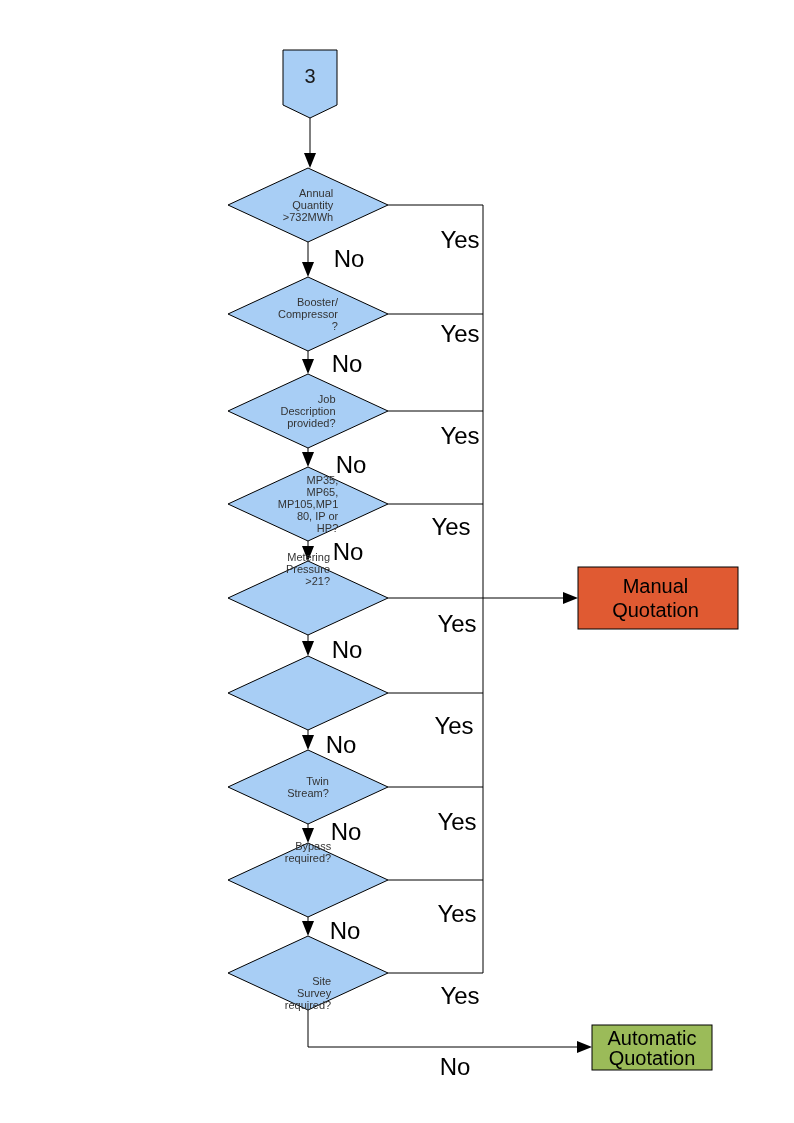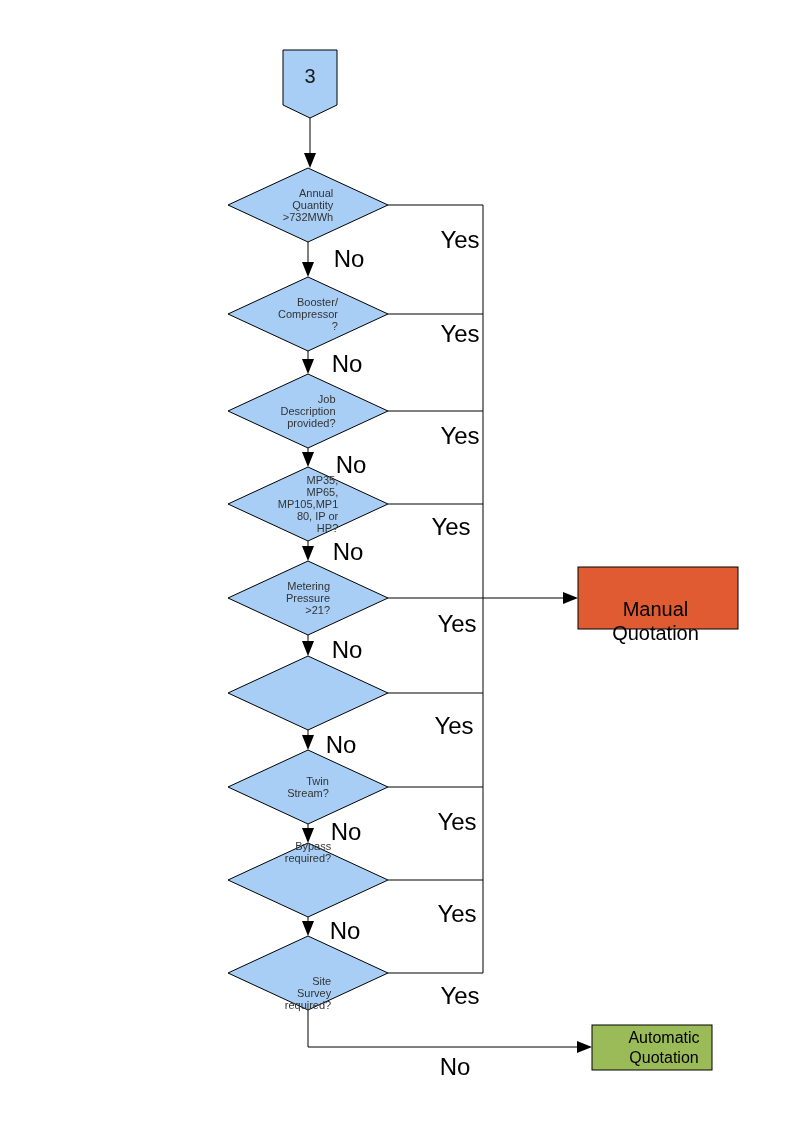--- a/index.html
+++ b/index.html
@@ -35,25 +35,25 @@
     white-space: nowrap;
   }
   .outcome-label {
     position: absolute;
     display: flex; align-items: center; justify-content: center;
     text-align: center; color: #000000;
     white-space: pre-line;
   }
   .outcome-label.manual {
     left: 578px; top: 567px; width: 155px; height: 62px;
-    font-size: 20px; line-height: 24px; margin-top: 23px;
+    font-size: 20px; line-height: 24px;
   }
   .outcome-label.automatic {
     left: 592px; top: 1025px; width: 120px; height: 45px;
-    font-size: 16px; line-height: 20px; padding-left: 12px;
+    font-size: 20px; line-height: 20px;
   }
 </style>
 </head>
 <body>
 
 <div class="page">
 
   <svg class="layer-svg" width="794" height="1123" viewBox="0 0 794 1123">
 
     <polygon points="283,50 337,50 337,105 310,118 283,105" stroke="#000" stroke-width="1" fill="#a8cef5"></polygon>
@@ -126,21 +126,21 @@
 Description
 provided?</div>
   <div class="diamond-label" style="top:277px">Booster/
 Compressor
 ?</div>
   <div class="diamond-label" style="top:467px">MP35,
 MP65,
 MP105,MP1
 80, IP or
 HP?</div>
-  <div class="diamond-label" style="top:561px">Metering
+  <div class="diamond-label" style="top:532px">Metering
 Pressure
 &gt;21?</div>
   <div class="diamond-label" style="top:750px">Twin
 Stream?</div>
   <div class="diamond-label" style="top:815px">Bypass
 required?</div>
   <div class="diamond-label" style="top:956px">Site
 Survey
 required?</div>
 

